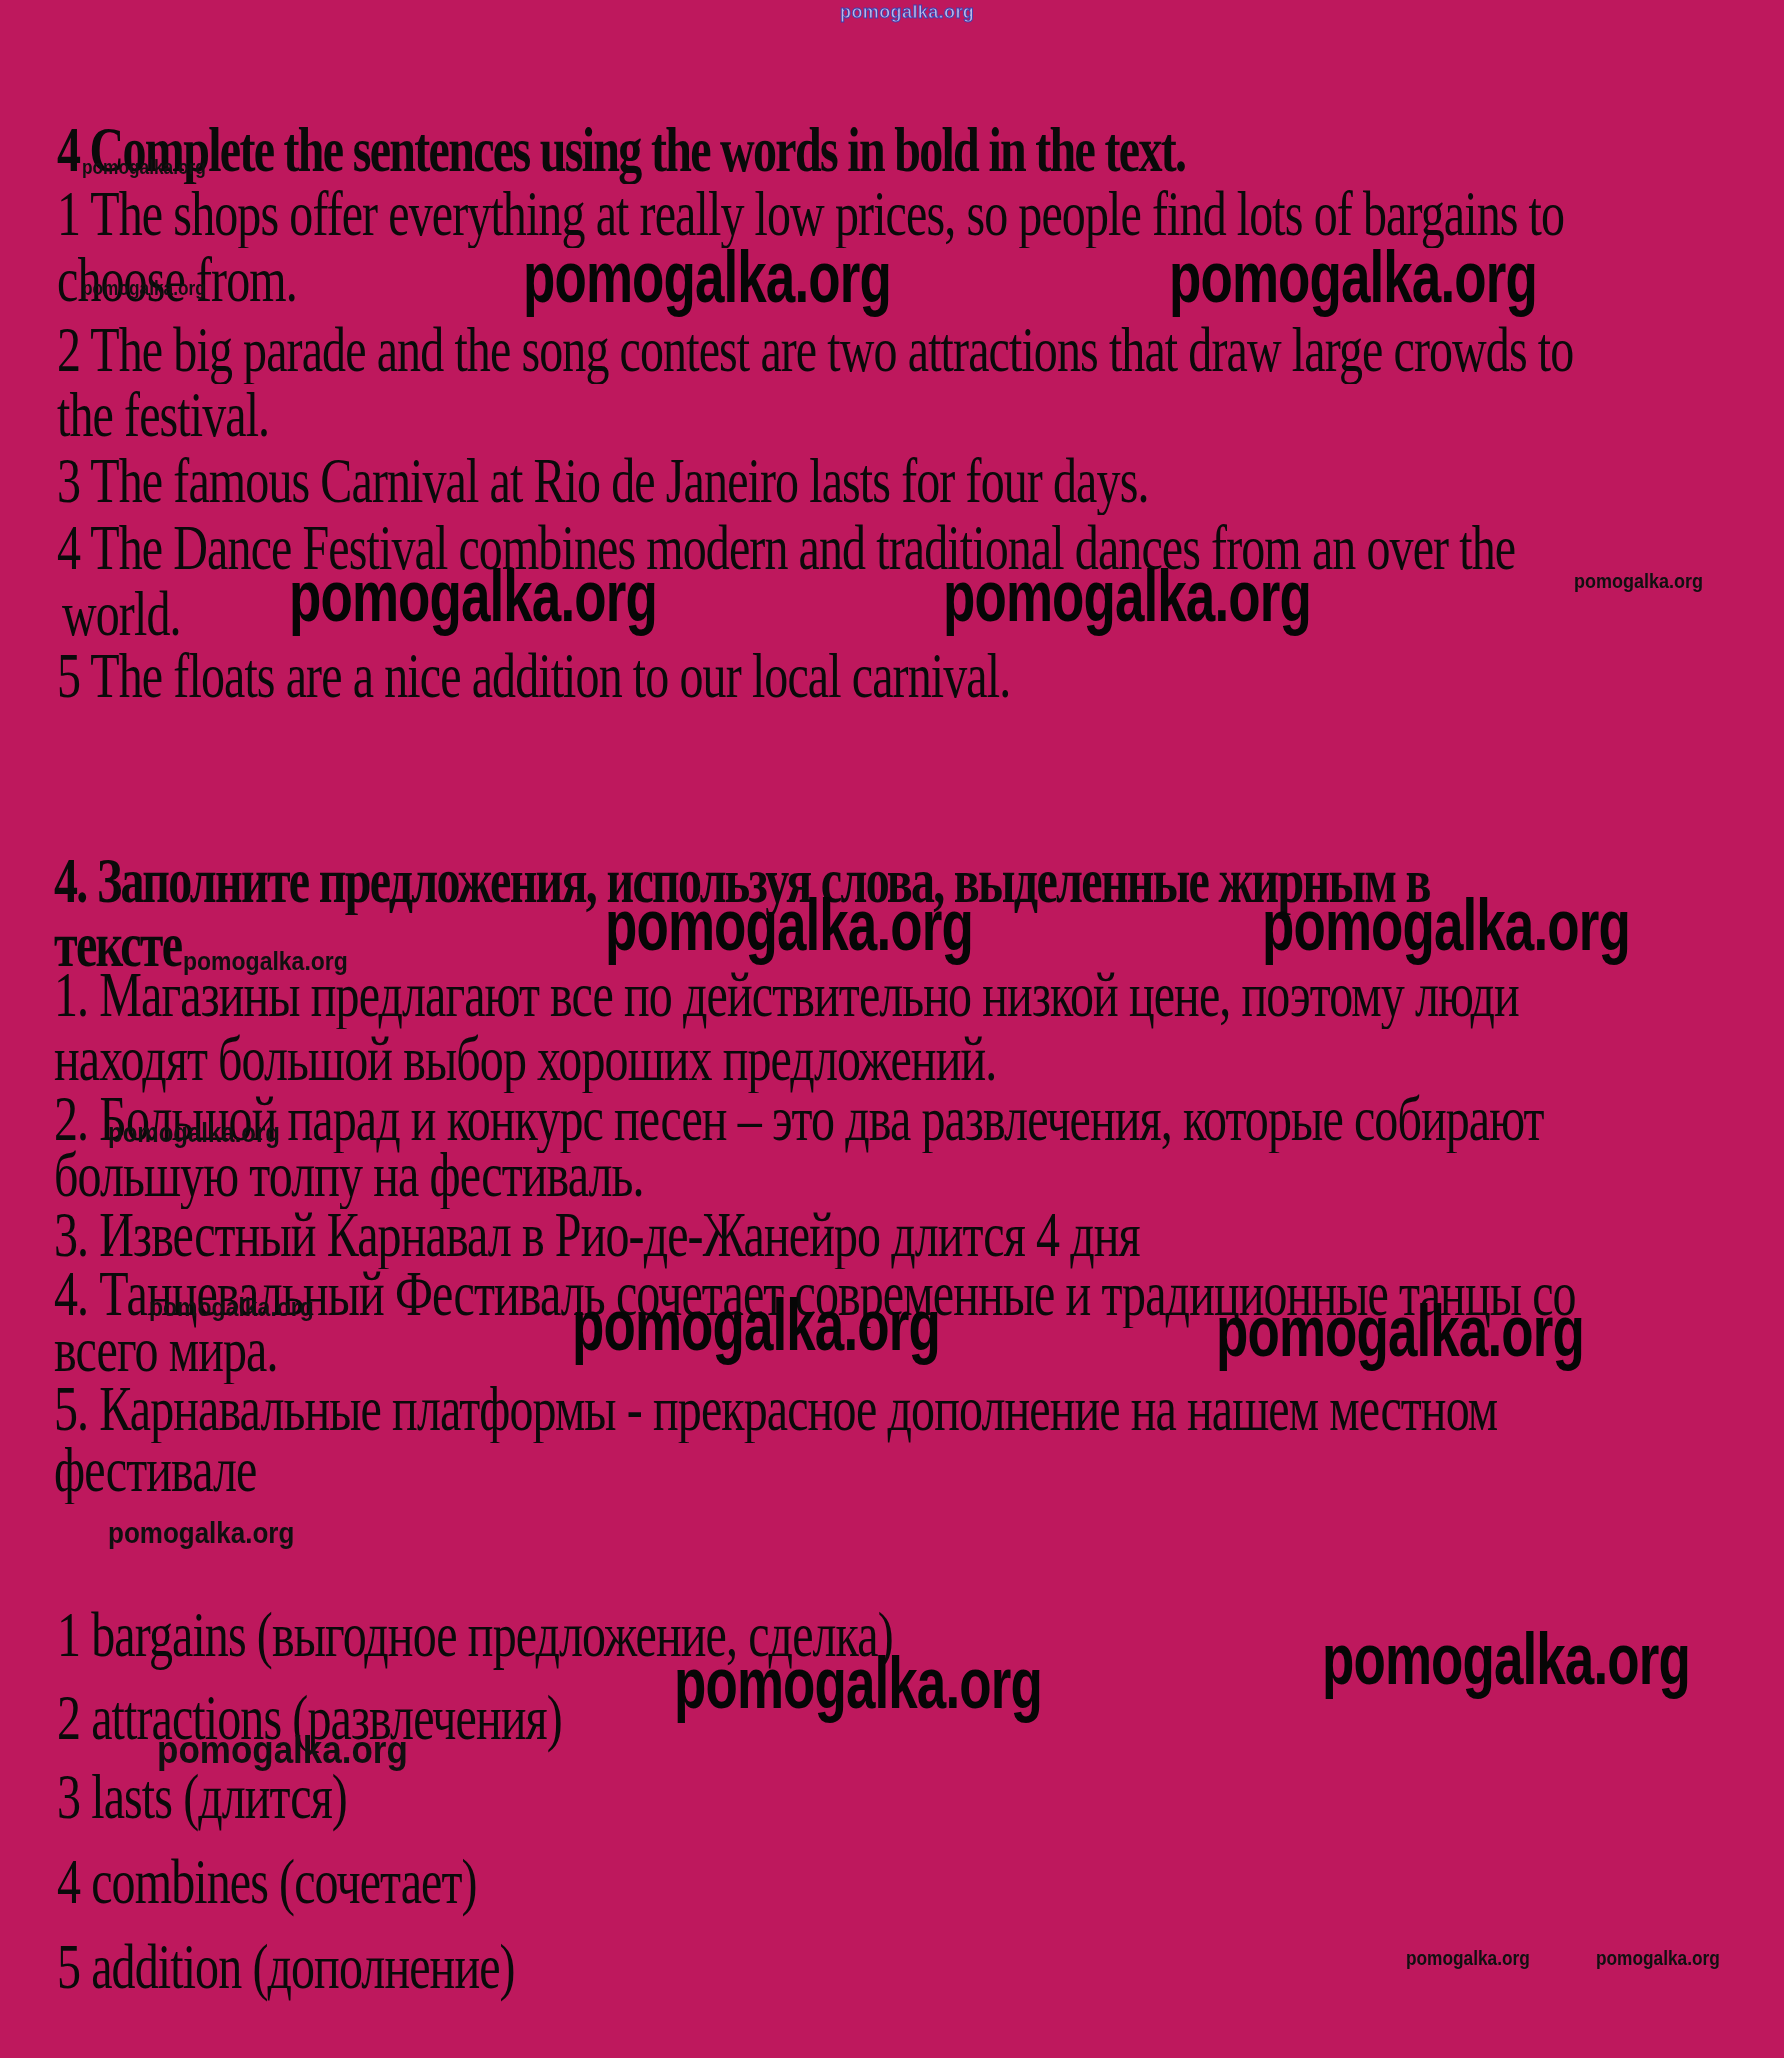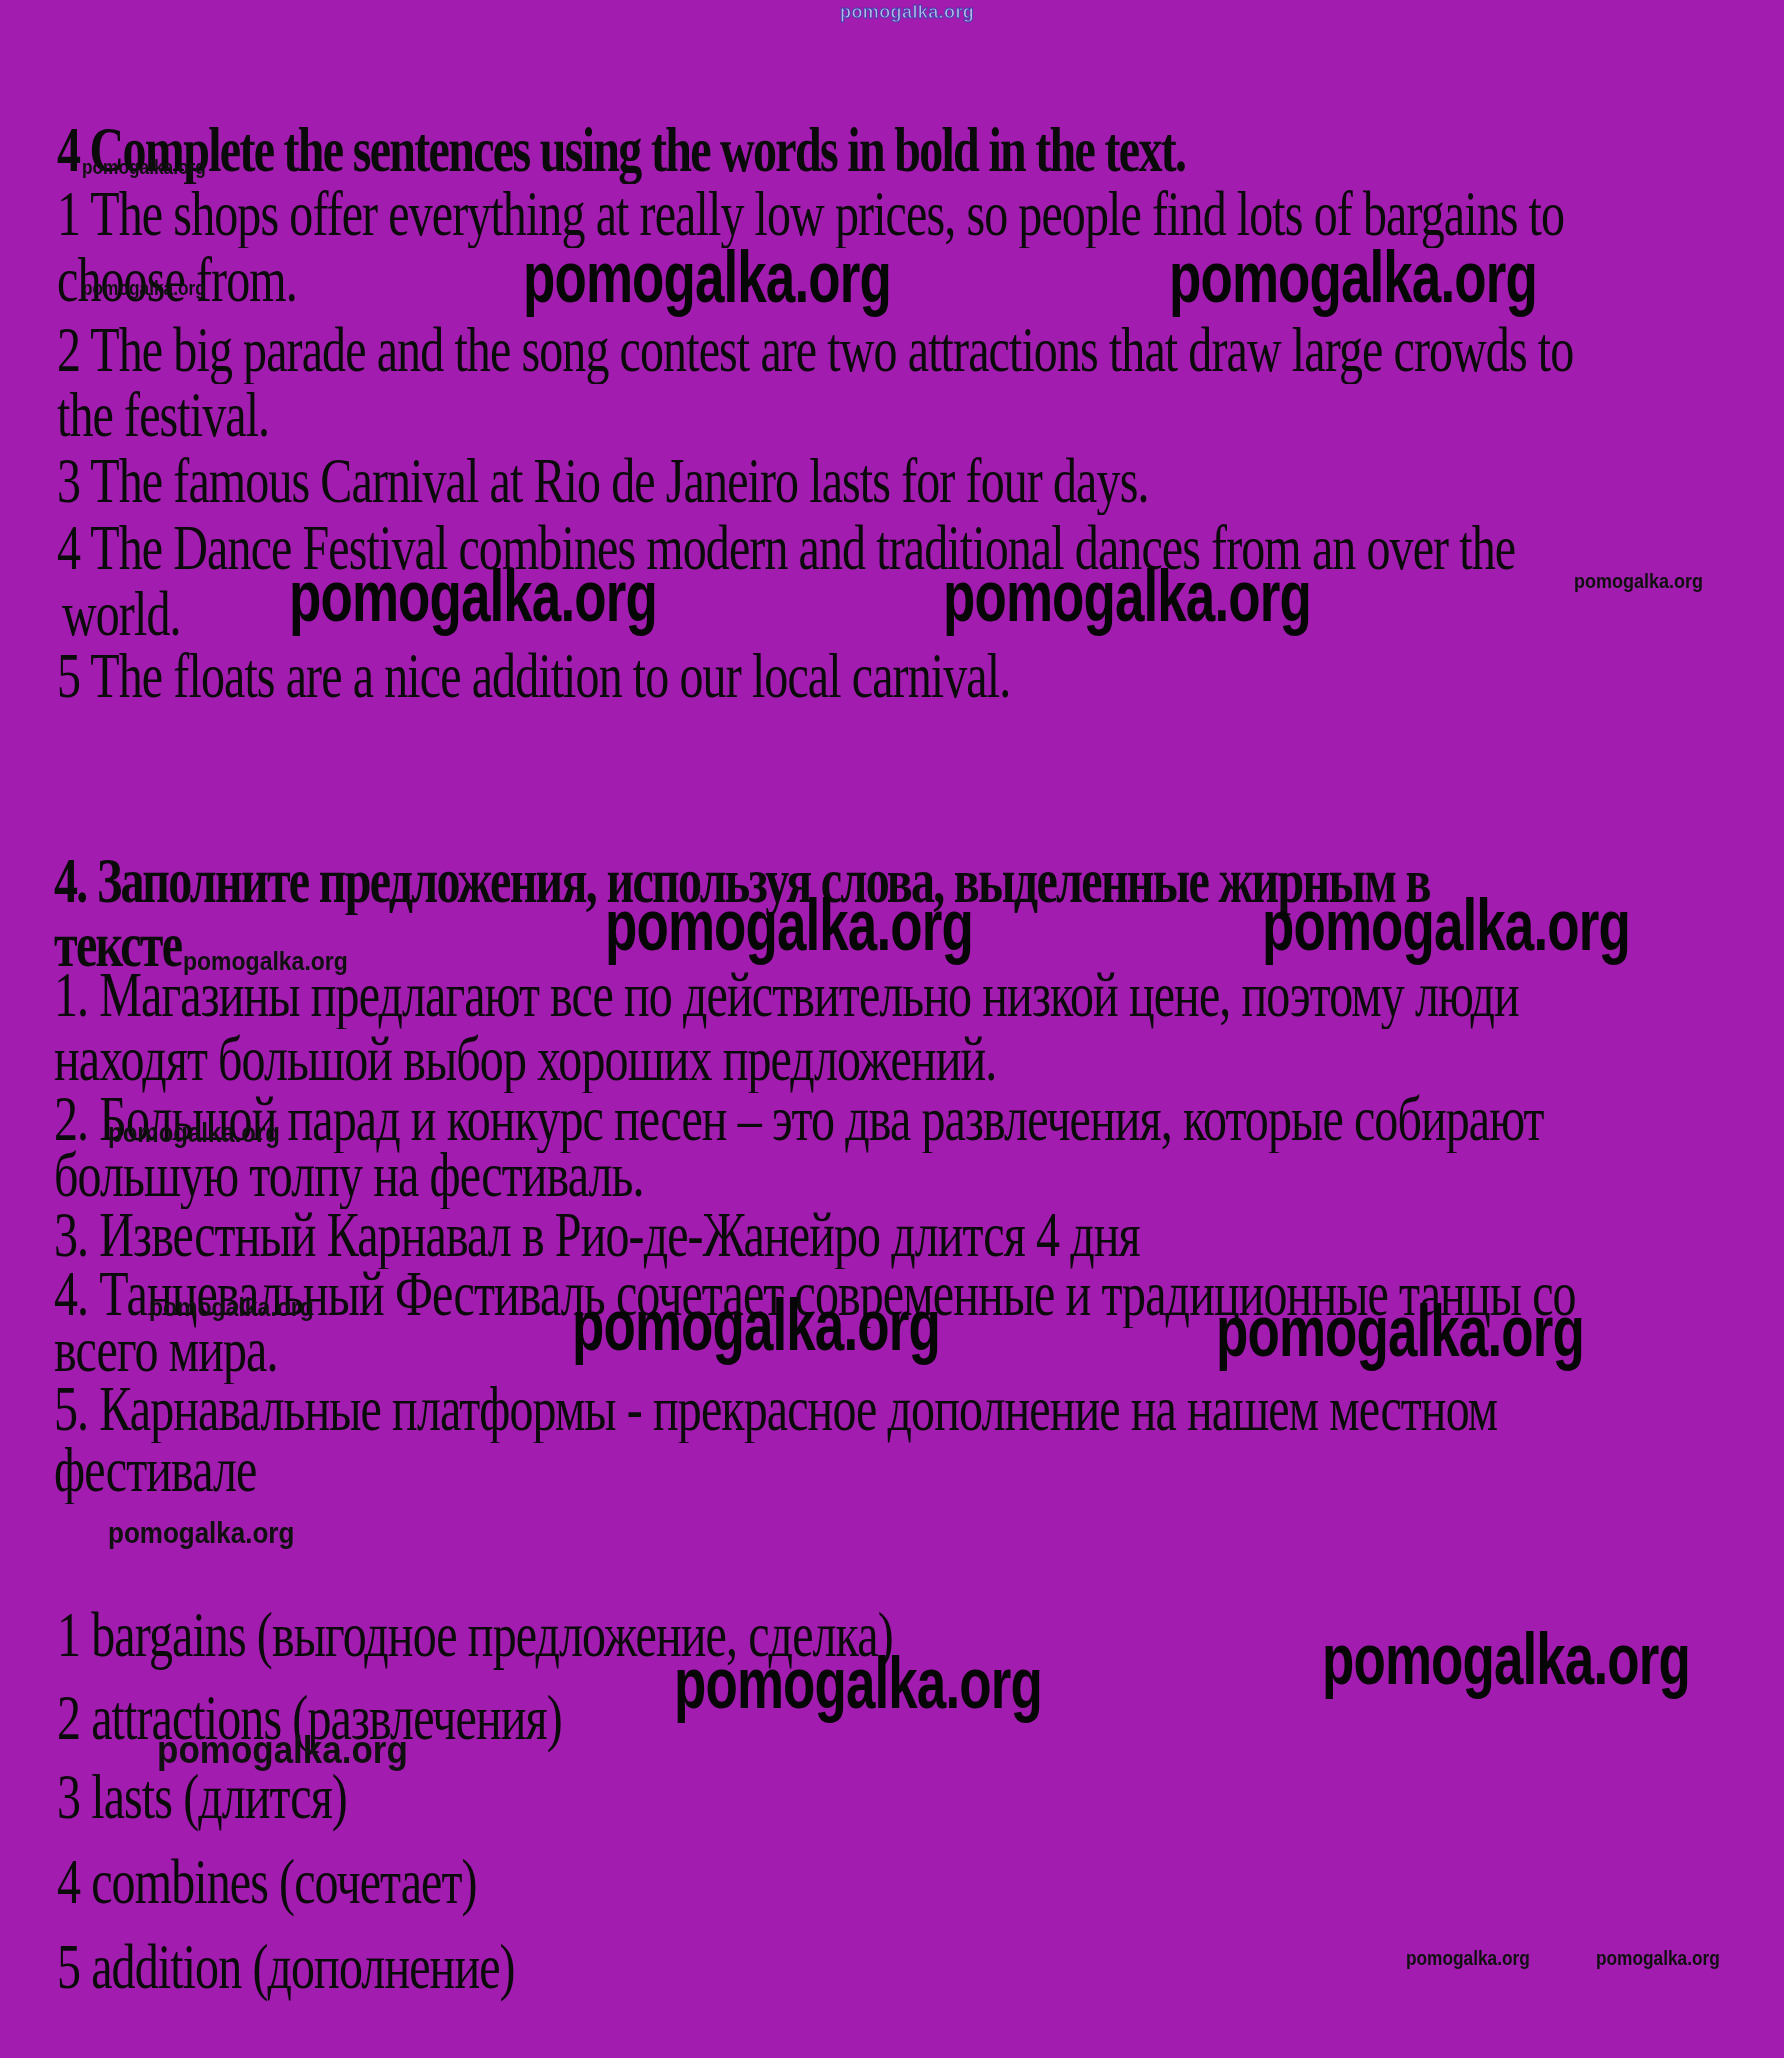--- a/index.html
+++ b/index.html
@@ -1,21 +1,21 @@
 <!DOCTYPE html>
 <html style="font-size:14px"><head>
 <meta charset="utf-8">
 <style>
   html,body{margin:0;padding:0;}
   body{background:#ffffff;}
   .page{
     position:relative;
     width:1785px;
     height:2058px;
-    background:#a21caf;
+    background:#be185d;
     overflow:hidden;
     font-family:"Liberation Serif", serif;
   }
   
   .tl{
     position:absolute;
     white-space:nowrap;
     font-family:"Liberation Serif", serif;
     font-size:48px;
     letter-spacing:-0.9px;

